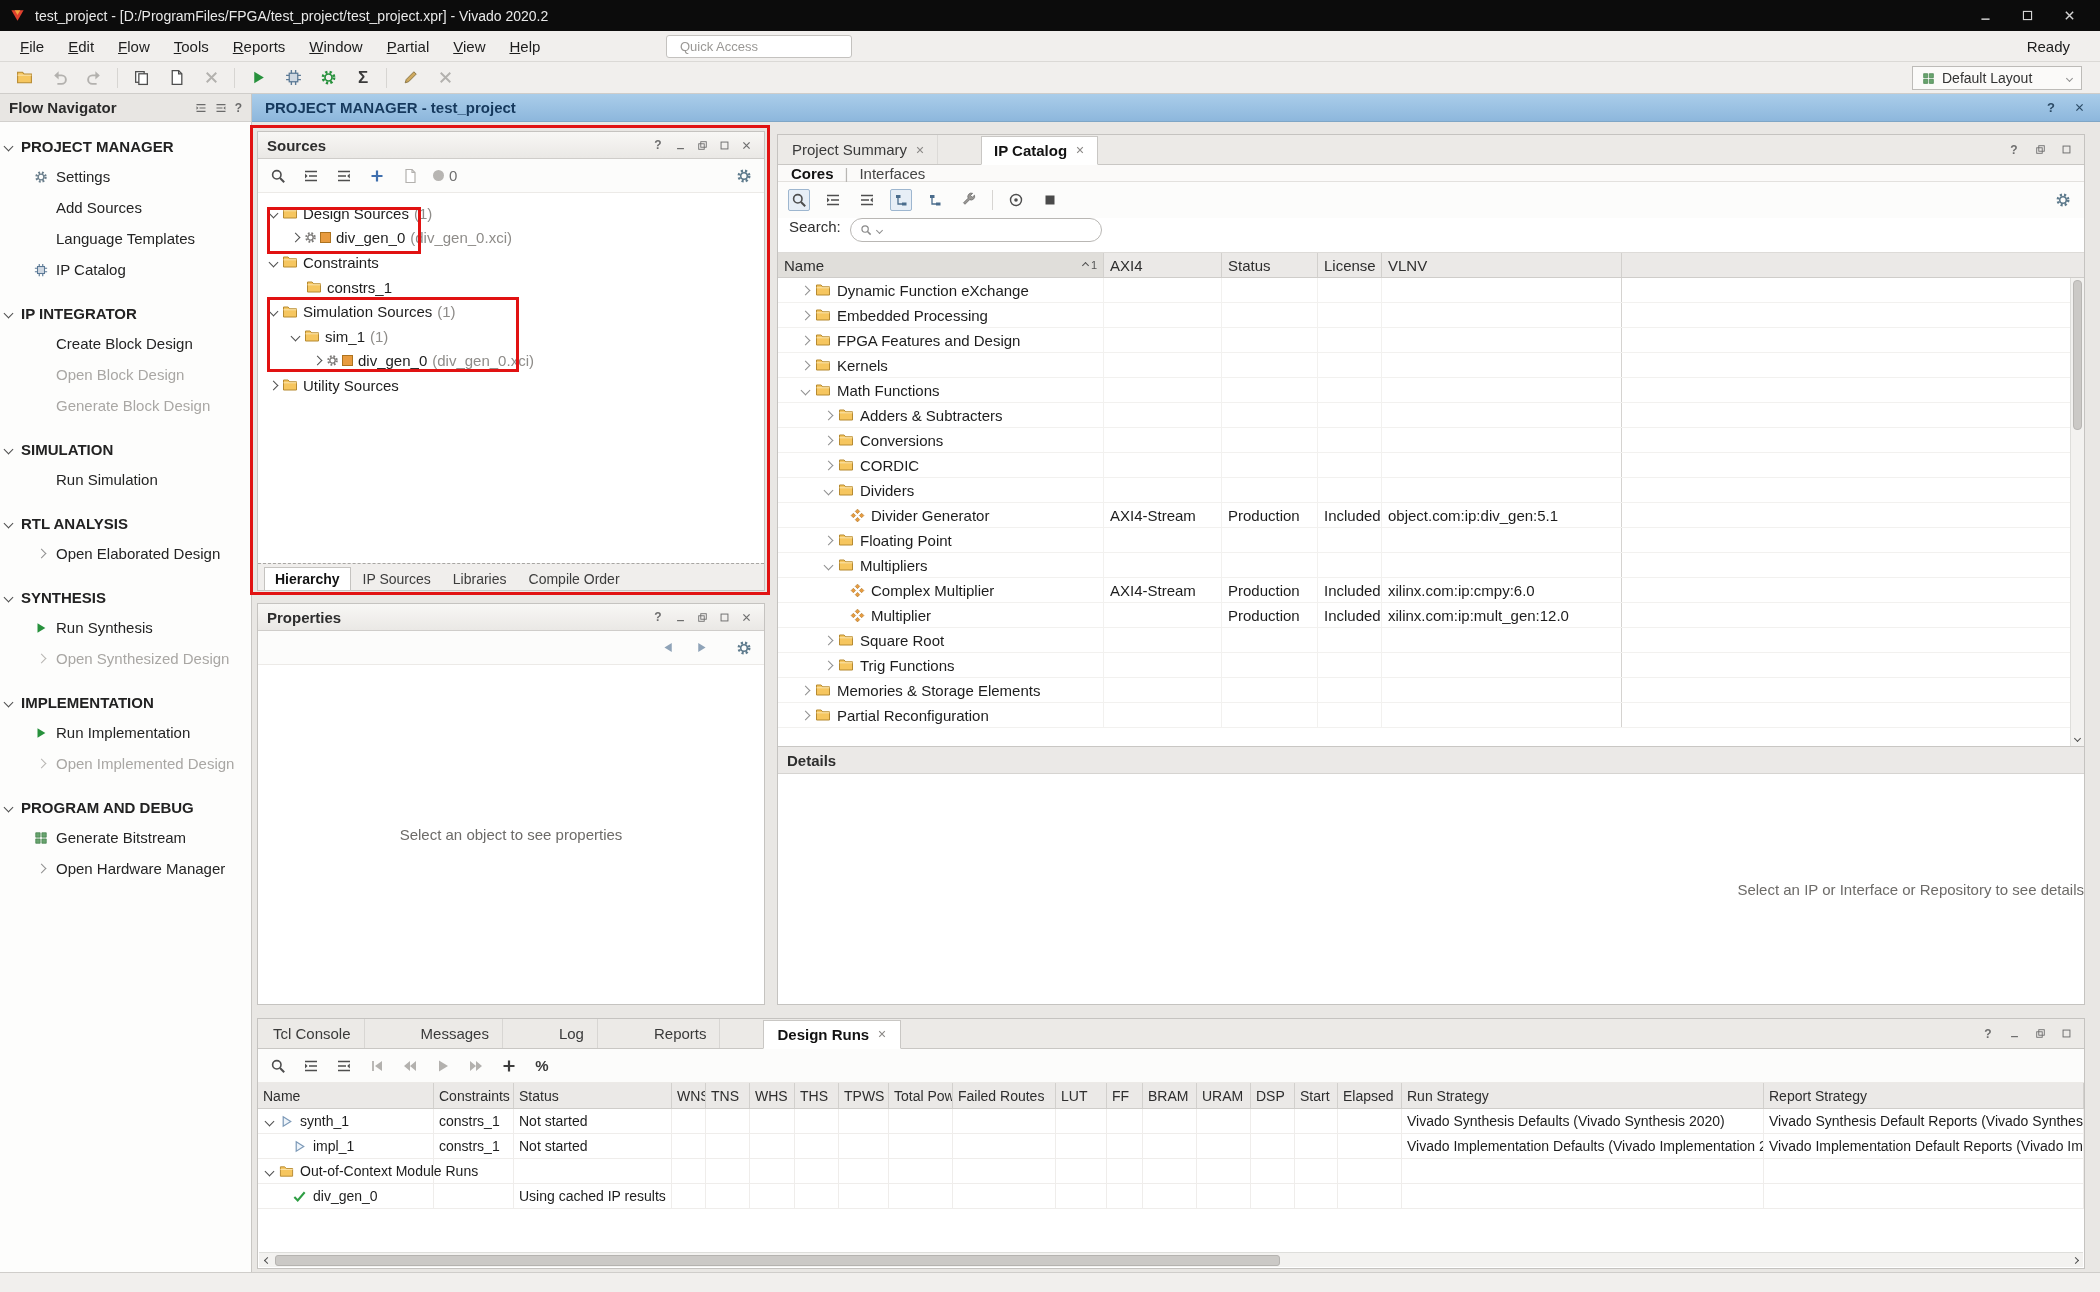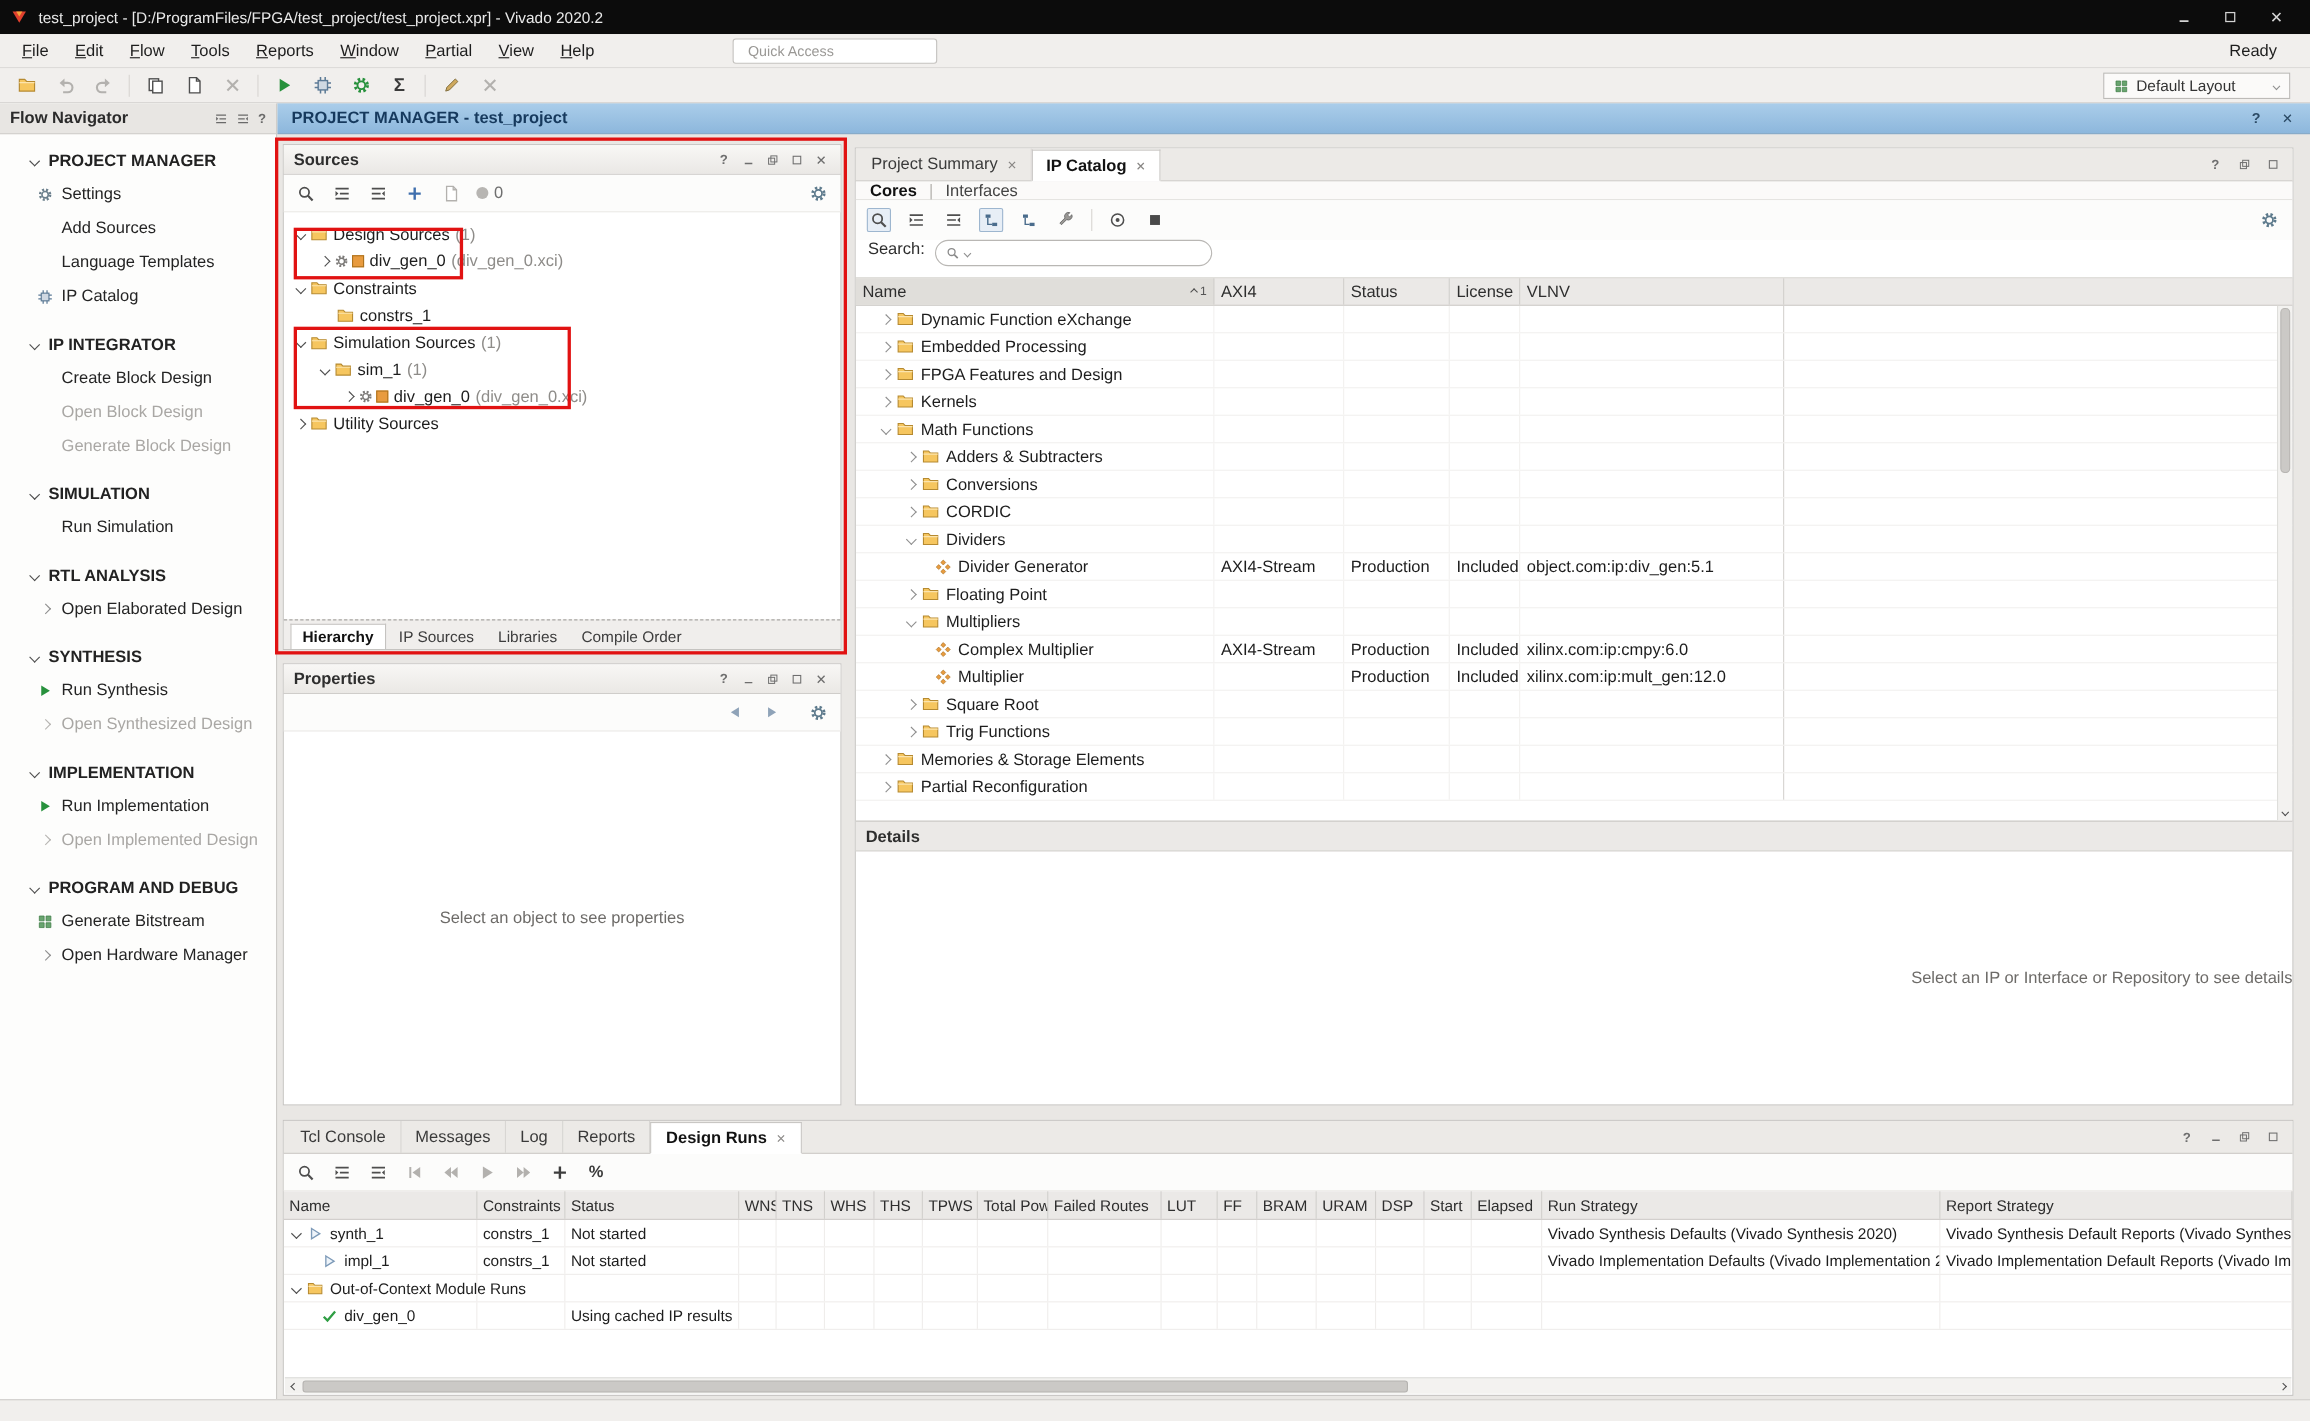--- a/index.html
+++ b/index.html
@@ -55,21 +55,21 @@
 
   
   .flownav { position:absolute; left:0; top:94px; width:252px; height:1178px; background:#fdfdfc; border-right:1px solid #c8c6c3; display:flex; flex-direction:column; }
   .fn-header { height:28px; flex:none; background:#e8e6e3; border-bottom:1px solid #d2d0cd; display:flex; align-items:center; padding:0 9px; }
   .fn-title { font-weight:bold; color:#2b2b2b; }
   .fn-hicons { margin-left:auto; display:flex; gap:8px; color:#6a6a6a; align-items:center; font-size:12px; font-weight:bold; }
   .fn-hicons svg { width:12px; height:12px; }
   .fn-body { flex:1; overflow:hidden; padding-top:8px; }
   .fn-section { margin-top:14px; }
   .fn-section:first-child { margin-top:2px; }
-  .fn-sec-header { height:29px; display:flex; align-items:center; padding-left:28px; gap:9px; }
+  .fn-sec-header { height:29px; display:flex; align-items:center; padding-left:5px; gap:9px; }
   .fn-sec-label { font-weight:bold; color:#222; }
   .fn-item { height:31px; display:flex; align-items:center; padding-left:33px; gap:7px; color:#242424; }
   .fn-ico { width:16px; height:16px; display:flex; align-items:center; justify-content:center; flex:none; }
   .fn-ico svg { width:14px; height:14px; }
   .fn-item.disabled { color:#a9a7a4; }
   .fn-item.disabled .chev { border-color:#b7b5b2; }
 
   
   .panel { position:absolute; background:#fff; border:1px solid #c5c3c0; display:flex; flex-direction:column; }
   .phead { flex:none; height:27px; background:linear-gradient(#f8f7f5,#eae8e5); border-bottom:1px solid #cfcdca; display:flex; align-items:center; padding:0 9px; gap:4px; }
@@ -100,21 +100,21 @@
   .stab { height:23px; display:flex; align-items:center; padding:0 10px; color:#3d3d3d; font-size:14px; }
   .stab.active { background:#fff; border:1px solid #c5c3c0; border-bottom:none; font-weight:bold; color:#111; }
 
   
   .props { left:257px; top:603px; width:508px; height:402px; }
   .pbody { flex:1; display:flex; align-items:center; justify-content:center; }
   .nav-arrow { width:20px; height:20px; display:flex; align-items:center; justify-content:center; color:#8fa3b8; }
   .nav-arrow svg { width:13px; height:13px; }
 
   
-  .doc-tabs { flex:none; height:30px; background:#eceae7; border-bottom:1px solid #c9c7c4; display:flex; align-items:flex-end; padding-left:2px; }
+  .doc-tabs { flex:none; height:30px; background:#eceae7; border-bottom:1px solid #c9c7c4; display:flex; align-items:center; padding-left:2px;gap:43px; }
   .dtab { height:29px; display:flex; align-items:center; padding:0 12px; gap:8px; color:#3a3a3a; border-right:1px solid #dcdad7; }
   .dtab svg { width:10px; height:10px; color:#8a8886; }
   .dtab.active { background:#fff; border:1px solid #c9c7c4; border-bottom:1px solid #fff; font-weight:bold; color:#121212; margin-bottom:-1px; }
   .dt-icons { margin-left:auto; display:flex; align-items:center; gap:8px; padding:0 9px; height:100%; }
 
   
   .catalog { left:777px; top:134px; width:1308px; height:871px; }
   .subtabs { flex:none; height:17px; display:flex; align-items:center; padding:0 13px; gap:11px; border-bottom:1px solid #e3e1de; background:#fbfaf9; }
   .subtab { color:#444; }
   .subtab.active { font-weight:bold; color:#111; }

